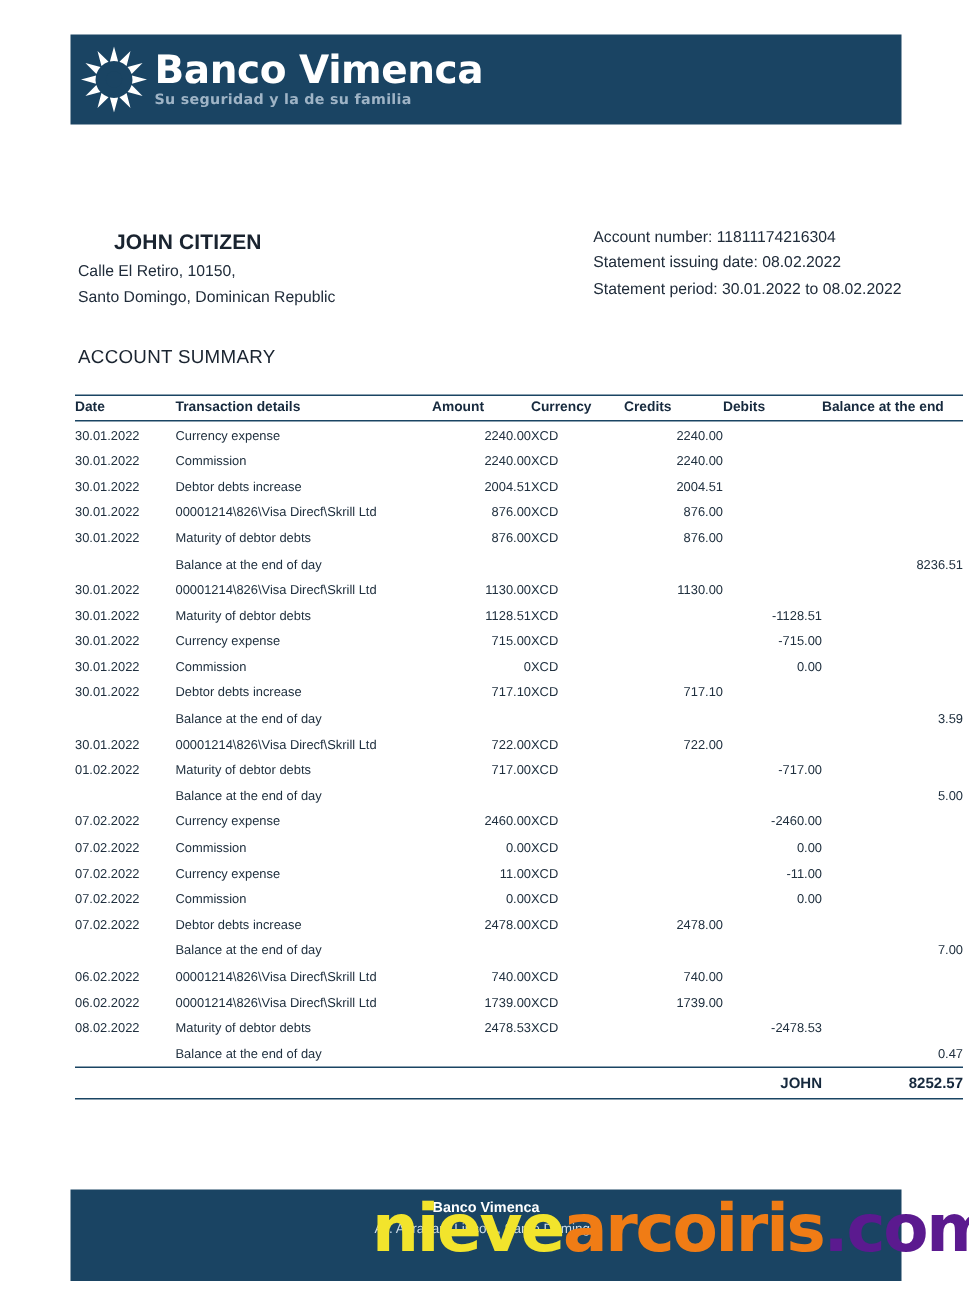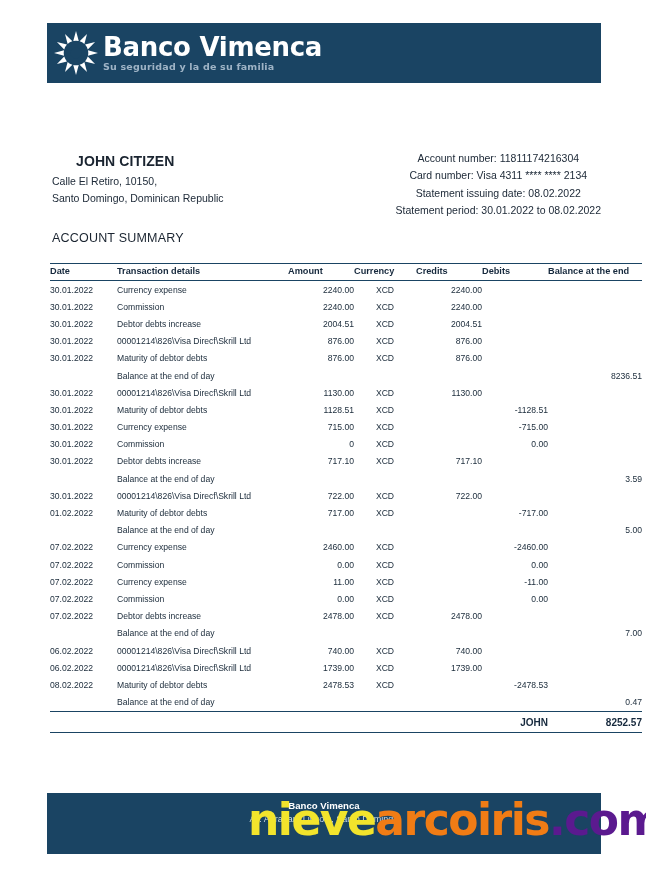--- a/index.html
+++ b/index.html
@@ -82,21 +82,21 @@
     font-weight: bold;
     letter-spacing: 0.1px;
     line-height: 1.65;
     margin-left: 24px;
   }
   .party-line {
     font-size: 10.5px;
     line-height: 1.65;
     color: #202c3a;
   }
-  .acct-block { text-align: center; }
+  .acct-block { text-align: left; }
   .acct-line {
     font-size: 10.5px;
     line-height: 1.65;
     color: #202c3a;
     white-space: nowrap;
   }
 
   
   .section-title {
     position: absolute;
@@ -132,21 +132,21 @@
   table.stmt td {
     font-size: 8.6px;
     color: #20303f;
     padding: 3.6px 0;
     white-space: nowrap;
     vertical-align: top;
   }
   .c-date   { width: 62px;  text-align: left; }
   .c-det    { width: 176px; text-align: left; padding-left: 5px !important; }
   .c-amt    { width: 66px;  text-align: right; }
-  .c-cur    { width: 62px;  text-align: center; }
+  .c-cur    { width: 62px;  text-align: left; }
   .c-cred   { width: 66px;  text-align: right; }
   .c-deb    { width: 66px;  text-align: right; }
   .c-bal    { width: 94px;  text-align: right; }
 
   th.c-cur  { text-align: center; }
   th.c-amt, th.c-cred, th.c-deb { text-align: right; }
   th.c-bal  { text-align: right; }
 
   tr.balance-row td { color: #20303f; }
   tr.total-row td {
@@ -240,21 +240,20 @@
   </div>
 
   <div class="info-row">
     <div class="party-block">
       <div class="party-name">JOHN CITIZEN</div>
       <div class="party-line">Calle El Retiro, 10150,</div>
       <div class="party-line">Santo Domingo, Dominican Republic</div>
     </div>
     <div class="acct-block">
       <div class="acct-line">Account number: 11811174216304</div>
-      <div class="acct-line">Card number: Visa 4311 **** **** 2134</div>
       <div class="acct-line">Statement issuing date: 08.02.2022</div>
       <div class="acct-line">Statement period: 30.01.2022 to 08.02.2022</div>
     </div>
   </div>
 
   <div class="section-title">ACCOUNT SUMMARY</div>
 
   <div class="table">
     <table class="stmt">
       <colgroup>

